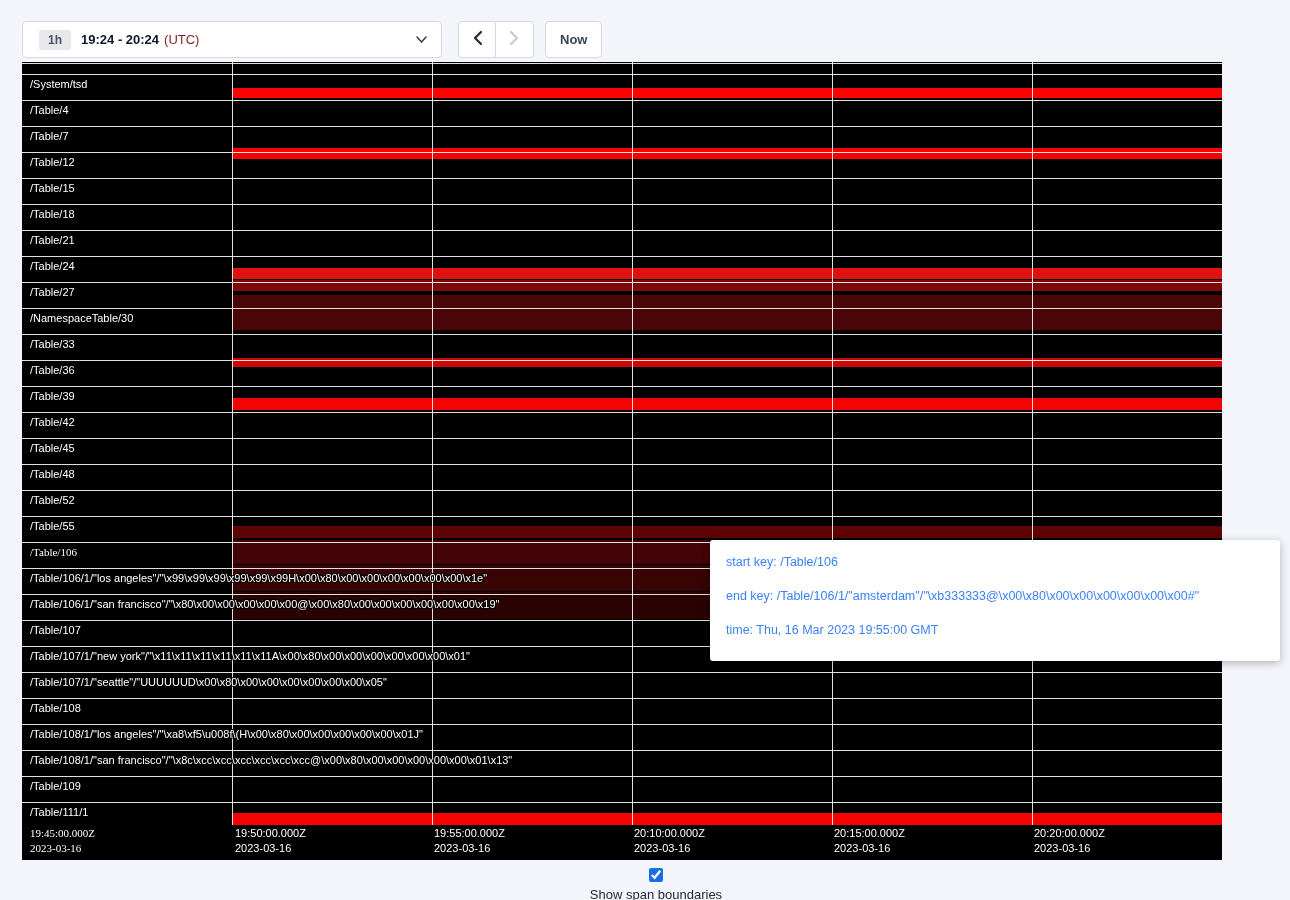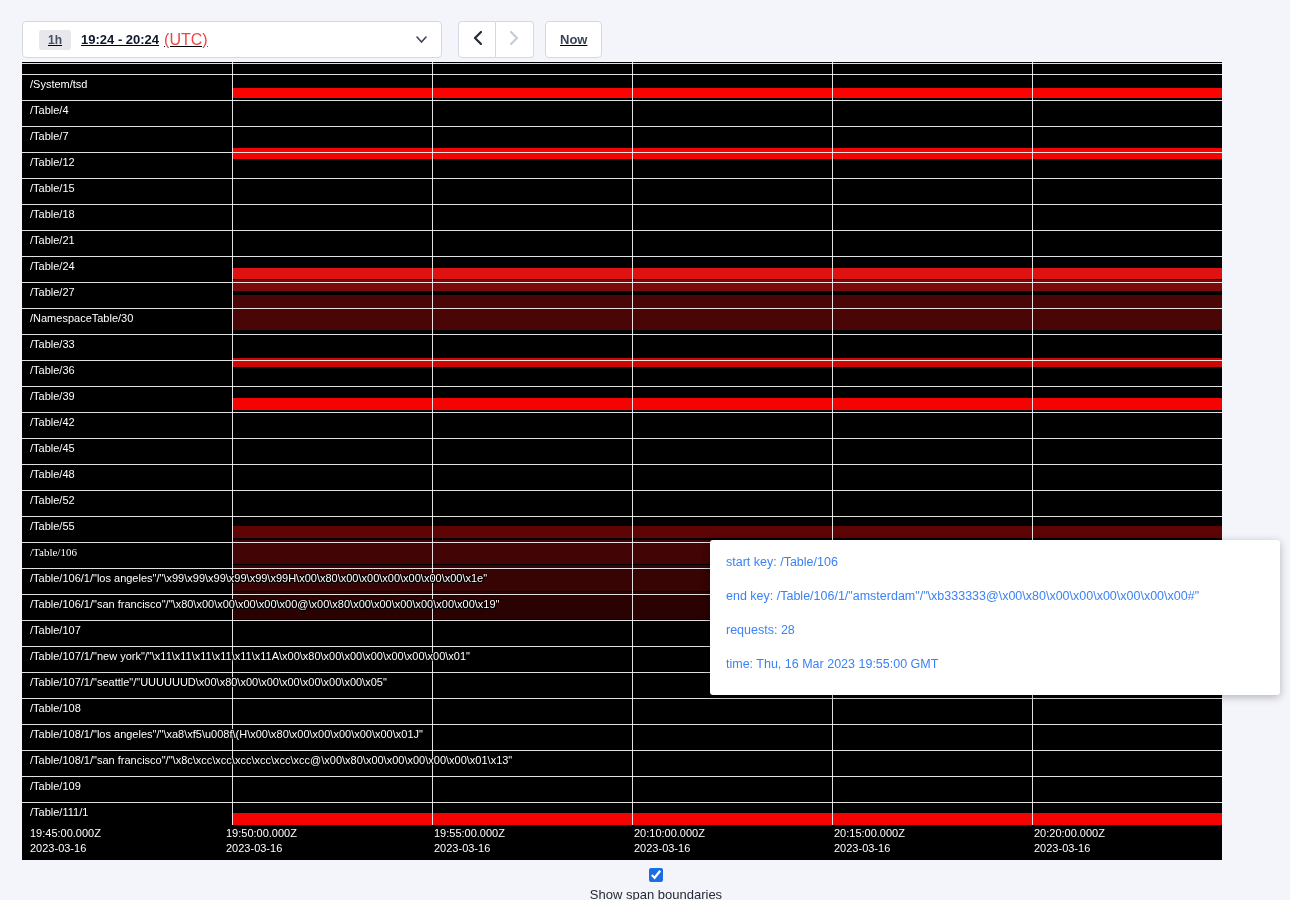--- a/index.html
+++ b/index.html
@@ -5,35 +5,35 @@
   * { box-sizing: border-box; margin: 0; padding: 0; }
   html, body {
     width: 1290px; height: 900px;
     background: #f4f5fb;
     font-family: "Liberation Sans", sans-serif;
     overflow: hidden;
   }
   .page { padding: 21px 0 0 22px; }
 
   
-  .toolbar { display: flex; align-items: flex-start; height: 37px; text-decoration: underline; }
+  .toolbar { display: flex; align-items: flex-start; height: 37px; }
   .time-select {
     width: 420px; height: 37px;
     background: #fff; border: 1px solid #d6d8e1; border-radius: 4px;
     display: flex; align-items: center; gap: 10px;
     padding: 0 14px 0 16px; cursor: pointer;
     font-family: inherit;
   }
   .preset-badge {
     background: #e7e7ec; color: #475066;
     font-size: 12px; font-weight: 700;
     padding: 3px 9px; border-radius: 3px;
   }
   .time-range { font-size: 13px; font-weight: 700; color: #0f172a; }
-  .tz { font-size: 16px; color: #ef4444; margin-left: -5px; }
+  .tz { font-size: 13px; color: #7f1d1d; margin-left: -5px; }
   .chev-down { margin-left: auto; color: #3c4454; display: flex; align-items: center; }
   .nav-group { display: flex; margin-left: 16px; }
   .nav-btn {
     width: 38px; height: 37px; background: #fff;
     border: 1px solid #d6d8e1;
     display: flex; align-items: center; justify-content: center;
     cursor: pointer; color: #242a35; font-family: inherit;
   }
   .nav-btn.prev { border-radius: 4px 0 0 4px; }
   .nav-btn.next { border-radius: 0 4px 4px 0; border-left: none; color: #c6cbd4; cursor: default; }
@@ -108,21 +108,20 @@
       </button>
     </div>
 
     <button class="now-btn">Now</button>
   </div>
 
   <div class="canvas" id="kv-canvas">
     <div class="tooltip" id="kv-tooltip">
         <div class="tline">start key: /Table/106</div>
         <div class="tline">end key: /Table/106/1/"amsterdam"/"\xb333333@\x00\x80\x00\x00\x00\x00\x00\x00#"</div>
-        <div class="tline">requests: 28</div>
         <div class="tline">time: Thu, 16 Mar 2023 19:55:00 GMT</div>
       </div>
   <div class="band" style="top: 26px; height: 10px; background: rgb(251, 3, 0);"></div>
       <div class="band" style="top: 86px; height: 11px; background: rgb(244, 3, 0);"></div>
       <div class="band" style="top: 206px; height: 11px; background: rgb(223, 17, 17);"></div>
       <div class="band" style="top: 218px; height: 11px; background: rgb(124, 10, 10);"></div>
       <div class="band" style="top: 233px; height: 35px; background: rgb(74, 6, 6);"></div>
       <div class="band" style="top: 296px; height: 9px; background: rgb(204, 8, 7);"></div>
       <div class="band" style="top: 336px; height: 12px; background: rgb(245, 3, 0);"></div>
       <div class="band" style="top: 464px; height: 12px; background: rgb(94, 4, 4);"></div>
@@ -187,25 +186,25 @@
       <div class="rowlabel" style="top: 510px;">/Table/106/1/"los angeles"/"\x99\x99\x99\x99\x99\x99H\x00\x80\x00\x00\x00\x00\x00\x00\x1e"</div>
       <div class="rowlabel" style="top: 536px;">/Table/106/1/"san francisco"/"\x80\x00\x00\x00\x00\x00@\x00\x80\x00\x00\x00\x00\x00\x00\x19"</div>
       <div class="rowlabel" style="top: 562px;">/Table/107</div>
       <div class="rowlabel" style="top: 588px;">/Table/107/1/"new york"/"\x11\x11\x11\x11\x11\x11A\x00\x80\x00\x00\x00\x00\x00\x00\x01"</div>
       <div class="rowlabel" style="top: 614px;">/Table/107/1/"seattle"/"UUUUUUD\x00\x80\x00\x00\x00\x00\x00\x00\x05"</div>
       <div class="rowlabel" style="top: 640px;">/Table/108</div>
       <div class="rowlabel" style="top: 666px;">/Table/108/1/"los angeles"/"\xa8\xf5\u008f\(H\x00\x80\x00\x00\x00\x00\x00\x01J"</div>
       <div class="rowlabel" style="top: 692px;">/Table/108/1/"san francisco"/"\x8c\xcc\xcc\xcc\xcc\xcc\xcc@\x00\x80\x00\x00\x00\x00\x00\x01\x13"</div>
       <div class="rowlabel" style="top: 718px;">/Table/109</div>
       <div class="rowlabel" style="top: 744px;">/Table/111/1</div>
-      <div class="tick" style="left: 8px;">
+      <div class="tick" style="left: 8px; font-family: Liberation Serif, serif;">
         <div>19:45:00.000Z</div>
         <div>2023-03-16</div>
       </div>
-      <div class="tick" style="left: 204px;">
+      <div class="tick" style="left: 213px;">
         <div>19:50:00.000Z</div>
         <div>2023-03-16</div>
       </div>
       <div class="tick" style="left: 412px;">
         <div>19:55:00.000Z</div>
         <div>2023-03-16</div>
       </div>
       <div class="tick" style="left: 612px;">
         <div>20:10:00.000Z</div>
         <div>2023-03-16</div>

